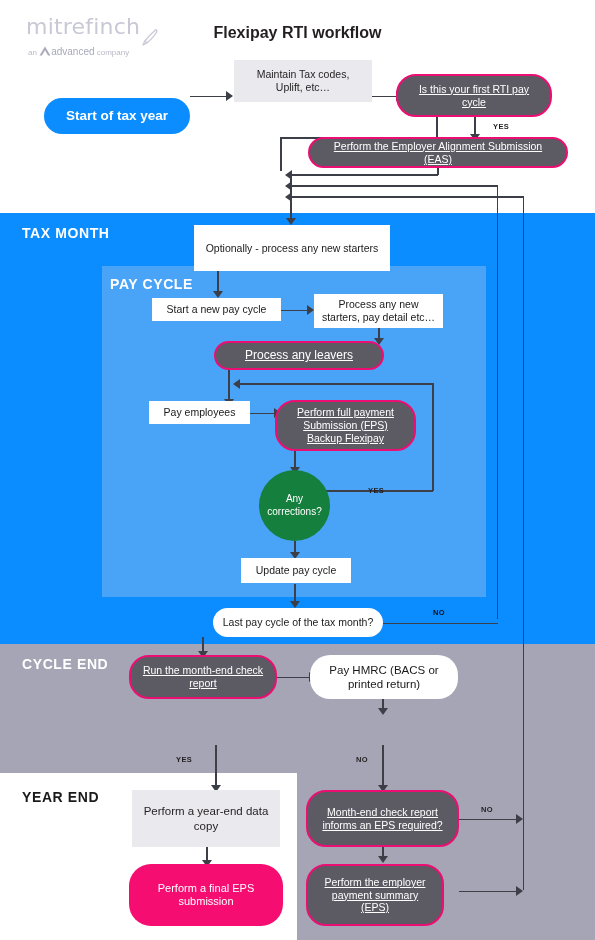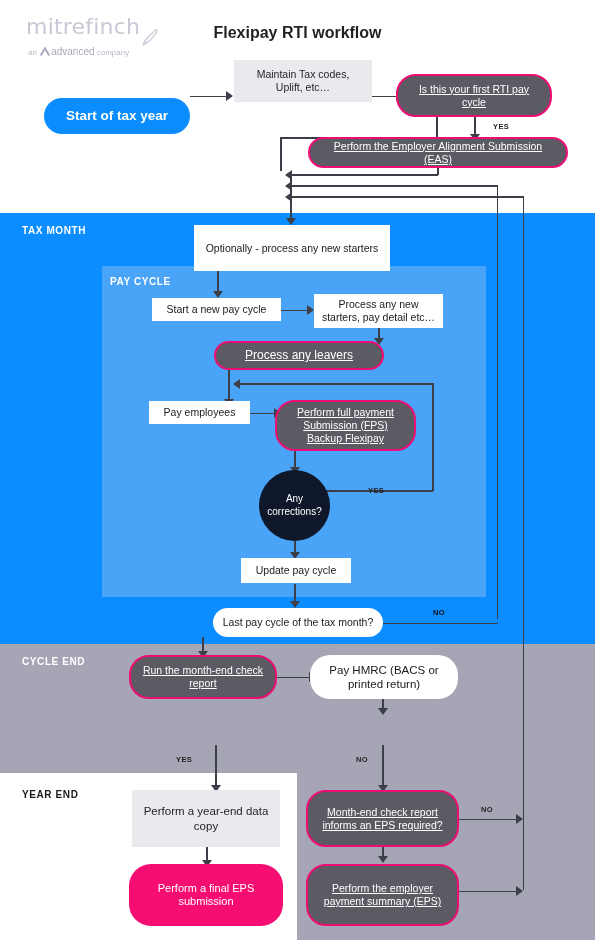--- a/index.html
+++ b/index.html
@@ -8,21 +8,21 @@
   #stage{position:absolute;left:0;top:0;width:595px;height:940px;}
 
   
   .band{position:absolute;left:0;width:595px;}
   #band-tax{top:213px;height:431px;background:#0b8cff;}
   #band-month{top:644px;height:129px;background:#a5a5b5;}
   #band-year{top:773px;height:167px;background:#a5a5b5;}
   #year-white{position:absolute;left:0;top:773px;width:297px;height:167px;background:#ffffff;}
   #band-paycycle{position:absolute;left:102px;top:266px;width:384px;height:331px;background:#49a3f7;}
 
-  .band-label{position:absolute;font-weight:bold;font-size:10px;letter-spacing:.6px;color:#ffffff;}
+  .band-label{position:absolute;font-weight:bold;font-size:14px;letter-spacing:.6px;color:#ffffff;}
   #lbl-tax{left:22px;top:225px;}
   #lbl-pay{left:110px;top:276px;}
   #lbl-month{left:22px;top:656px;}
   #lbl-year{left:22px;top:789px;color:#1a1a1a;}
 
   
   #logo{position:absolute;left:26px;top:14px;width:150px;height:46px;}
   .logo-word{position:absolute;left:0;top:0;font-size:22px;color:#c9c9d6;letter-spacing:.2px;
              font-family:"DejaVu Sans",sans-serif;}
   .logo-pen{position:absolute;left:113px;top:13px;}
@@ -32,21 +32,21 @@
               font-size:16px;font-weight:bold;color:#231f20;}
 
   
   .node{position:absolute;box-sizing:border-box;display:flex;align-items:center;
         justify-content:center;text-align:center;line-height:1.22;}
   .n-blue{background:#0b8cff;color:#fff;border-radius:22px;font-size:13.5px;font-weight:bold;margin-top:20px;}
   .n-grey{background:#e9e9ee;color:#231f20;font-size:10.5px;}
   .n-white{background:#ffffff;color:#1a1a1a;font-size:10.5px;}
   .n-whitepill{background:#ffffff;color:#1a1a1a;font-size:10.5px;border-radius:20px;}
   .n-darkpink{background:#5c5a63;color:#ffffff;border:2.5px solid #ec0e73;border-radius:20px;font-size:10.5px;text-decoration:underline;}
-  .n-black-circle{background:#0f172a;color:#ffffff;border-radius:50%;font-size:10px;}
+  .n-black-circle{background:#15803d;color:#ffffff;border-radius:50%;font-size:10px;}
   .n-black-pill{background:#1d1d1d;color:#ffffff;border-radius:20px;font-size:12px;font-weight:bold;}
   .n-pink{background:#f50d71;color:#ffffff;border-radius:22px;font-size:11px;}
 
   
   .ln{position:absolute;background:#3c3f47;}
   .ln.h{height:1.6px;}
   .ln.v{width:1.6px;}
   .arrow{position:absolute;width:0;height:0;}
   .ar-down{border-left:5px solid transparent;border-right:5px solid transparent;border-top:7px solid #3c3f47;}
   .ar-right{border-top:5px solid transparent;border-bottom:5px solid transparent;border-left:7px solid #3c3f47;}
@@ -208,15 +208,15 @@
 
   <div class="node n-whitepill" style="left:310px;top:655px;width:148px;height:44px;padding:0 8px;font-size:11.5px;">Pay HMRC (BACS or printed return)</div>
 
 
   <div class="node n-grey" style="left:132px;top:790px;width:148px;height:57px;padding:0 8px;font-size:11.5px;">Perform a year-end data copy</div>
 
   <div class="node n-pink" style="left:129px;top:864px;width:154px;height:62px;padding:0 10px;">Perform a final EPS submission</div>
 
   <div class="node n-darkpink" style="left:306px;top:790px;width:153px;height:57px;padding:0 9px;">Month-end check report informs an EPS required?</div>
 
-  <div class="node n-darkpink" style="left:306px;top:864px;width:153px;height:62px;padding:0 9px;">Perform the employer payment summary (EPS)</div>
+  <div class="node n-darkpink" style="left:306px;top:864px;width:138px;height:62px;padding:0 9px;">Perform the employer payment summary (EPS)</div>
 
 </div>
 
 </body></html>

